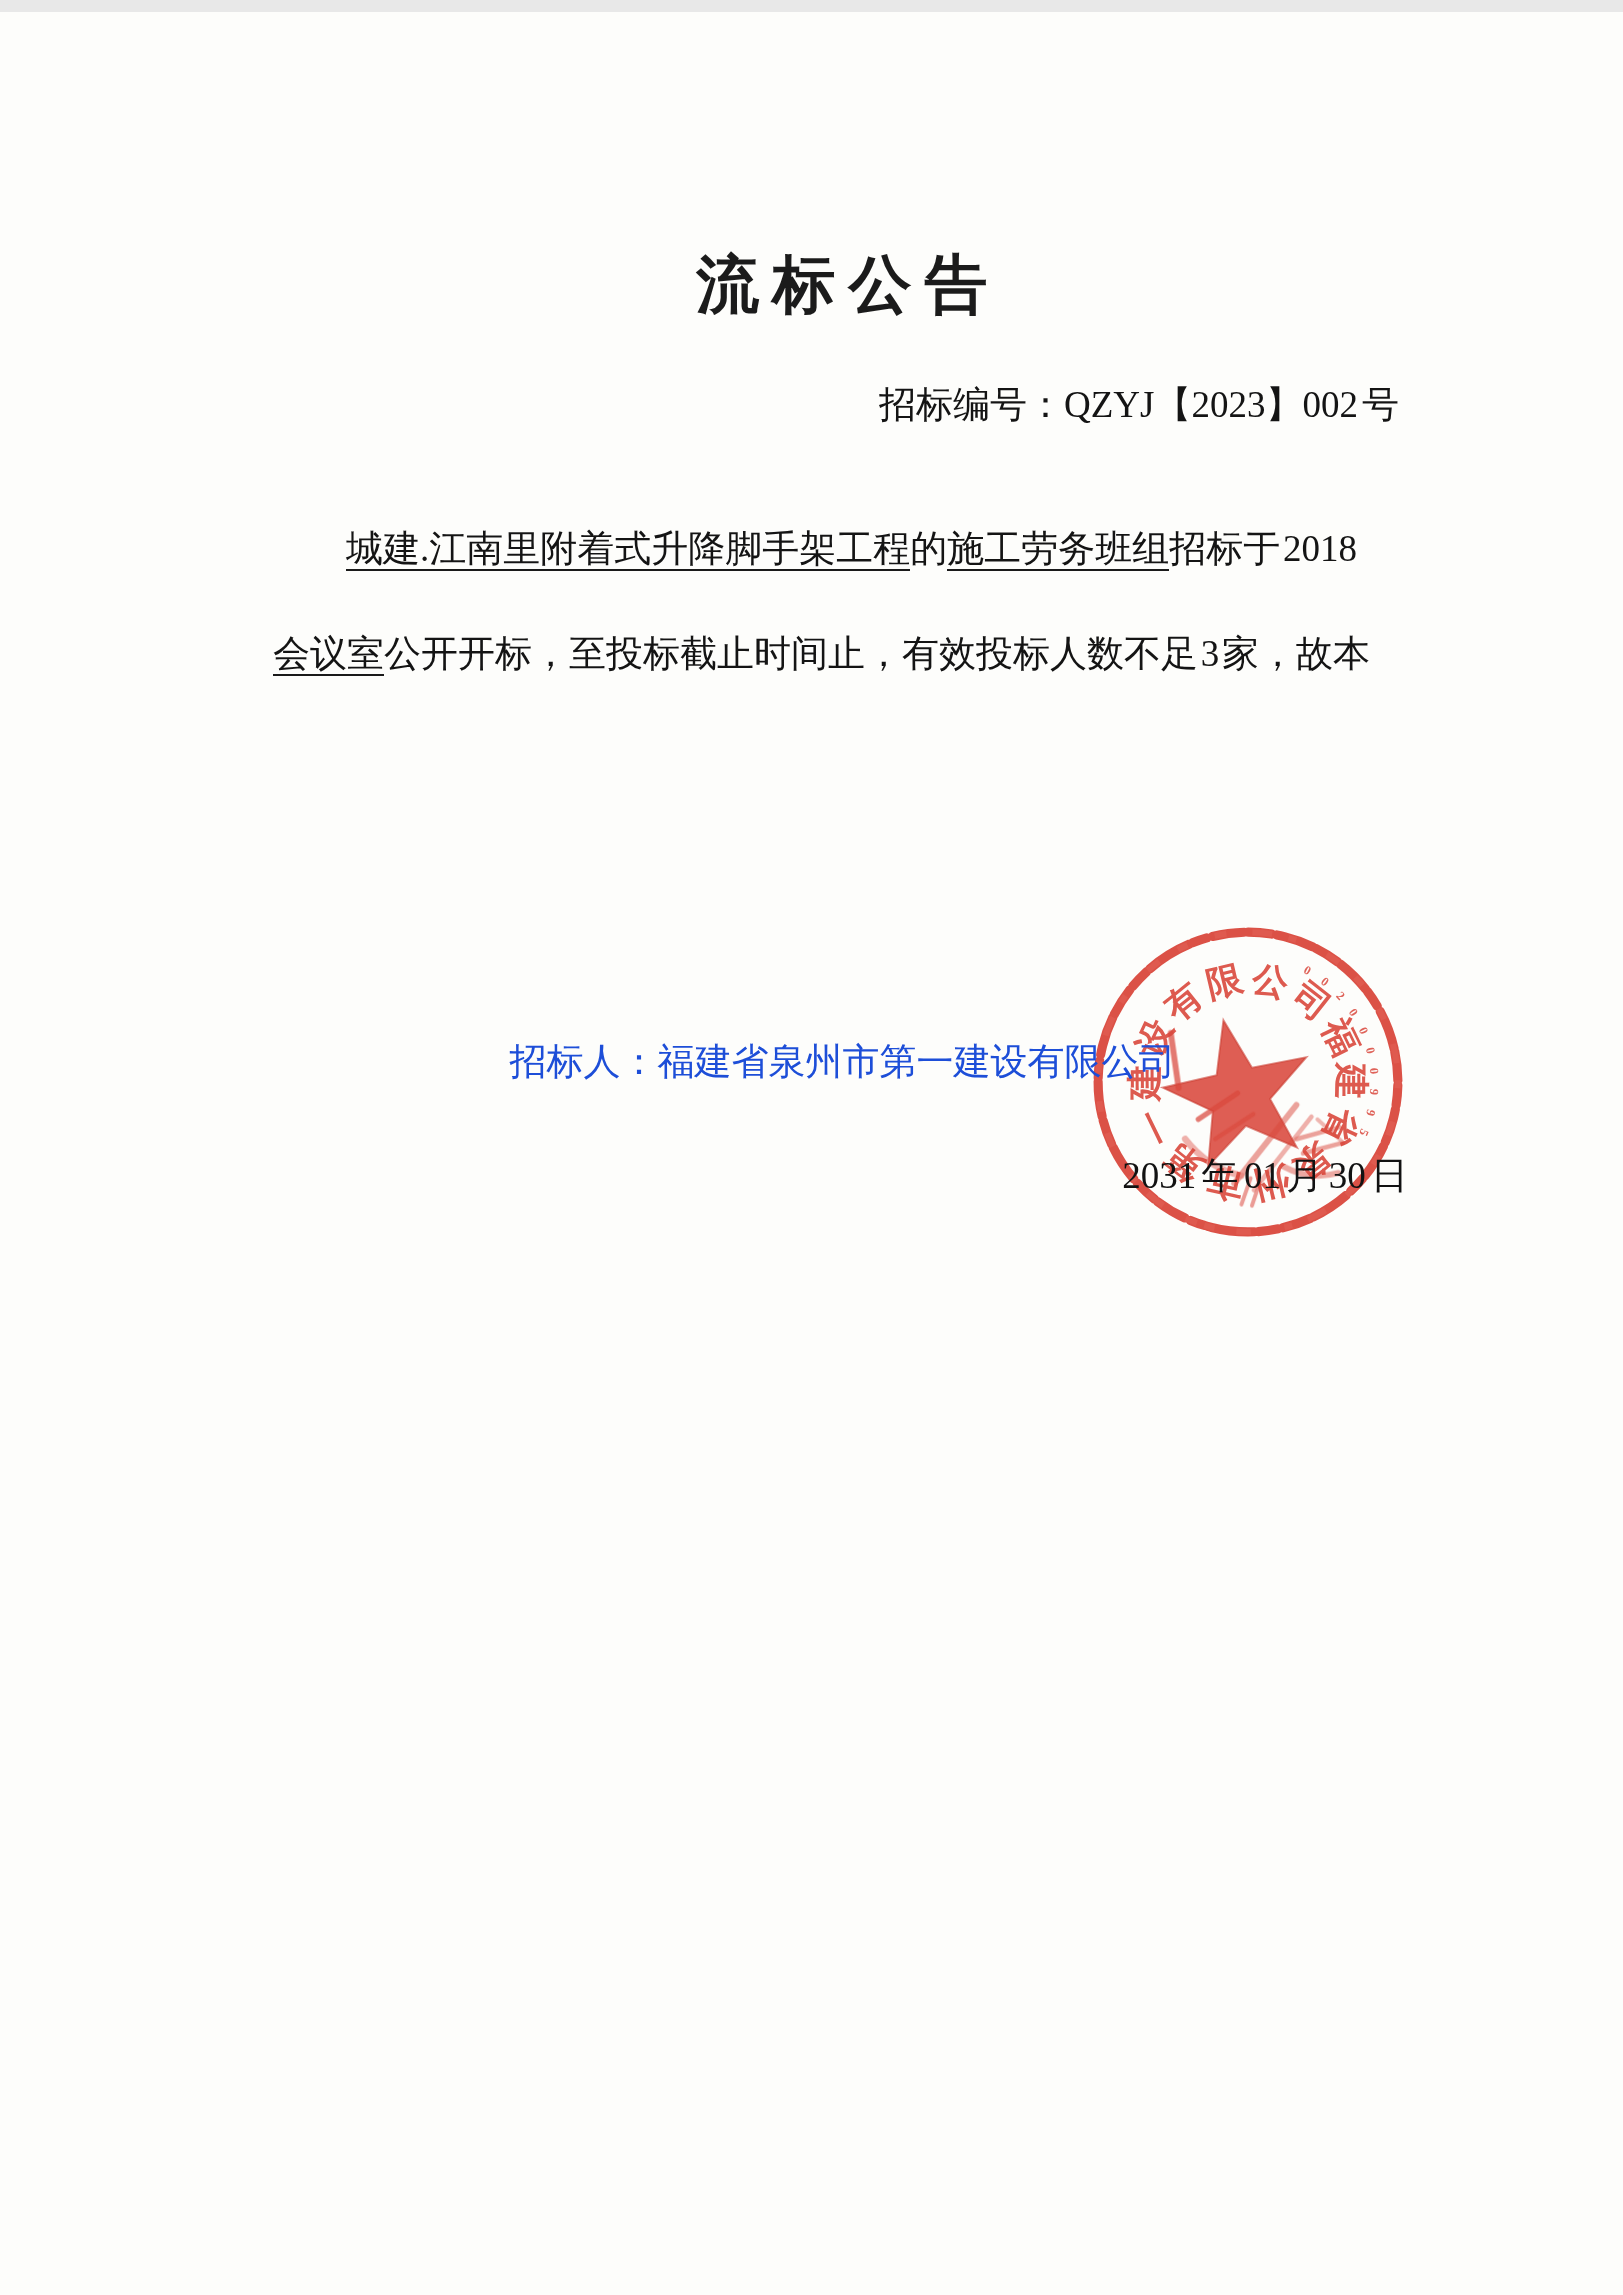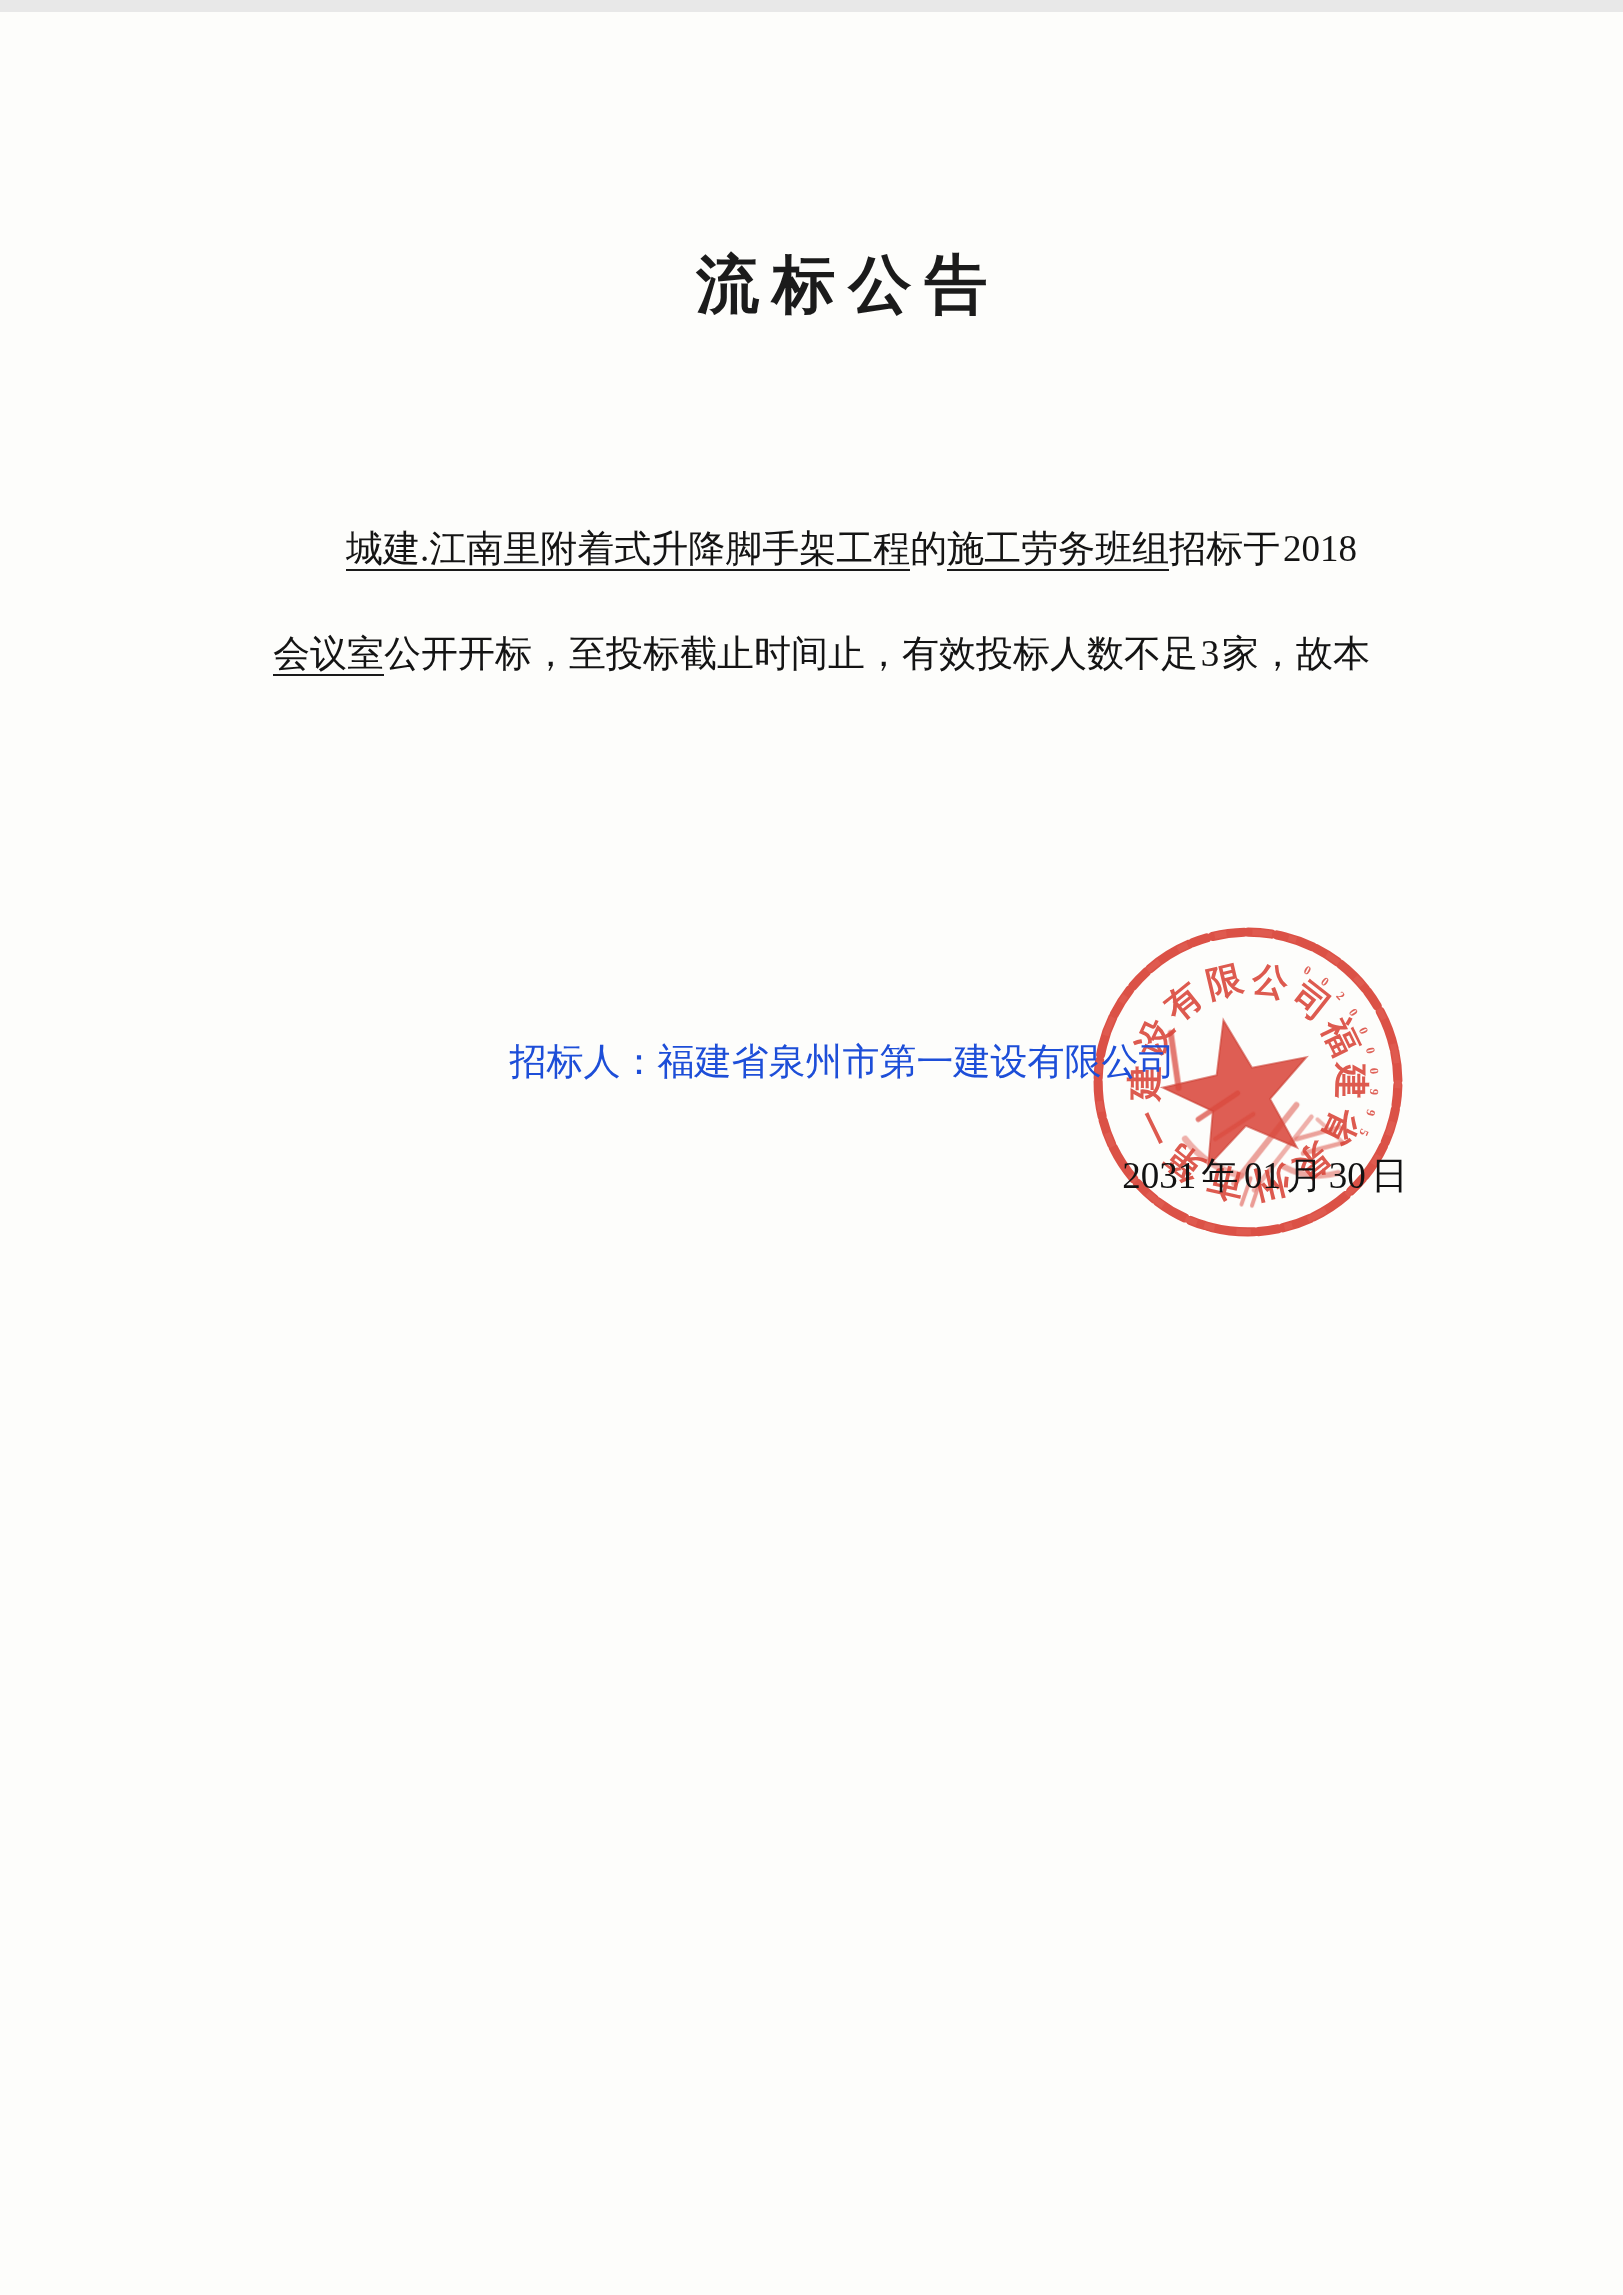--- a/index.html
+++ b/index.html
@@ -100,20 +100,21 @@
   .ring-char { font-size: 55px; }
   .code-digit { font-size: 19px; font-weight: 400; }
 </style>
 </head>
 <body>
 
 <div class="page">
 
   <div class="doc-title">流 标 公 告</div>
 
+  <div class="tender-no">招标编号：QZYJ【2023】002 号</div>
 
   <div class="body-paragraph">
       <div class="para-line indent"><span class="seg underlined">城建.江南里附着式升降脚手架工程</span><span class="seg">的</span><span class="seg underlined">施工劳务班组</span><span class="seg">招标于 2018</span></div>
       <div class="para-line"><span class="seg underlined">会议室</span><span class="seg">公开开标，至投标截止时间止，有效投标人数不足 3 家，故本</span></div>
     </div>
 
   <div class="signer-line"><span>招标人：</span><span>福建省泉州市第一建设有限公司</span></div>
 
   <div class="date-line">2031 年 01 月 30 日</div>
 

